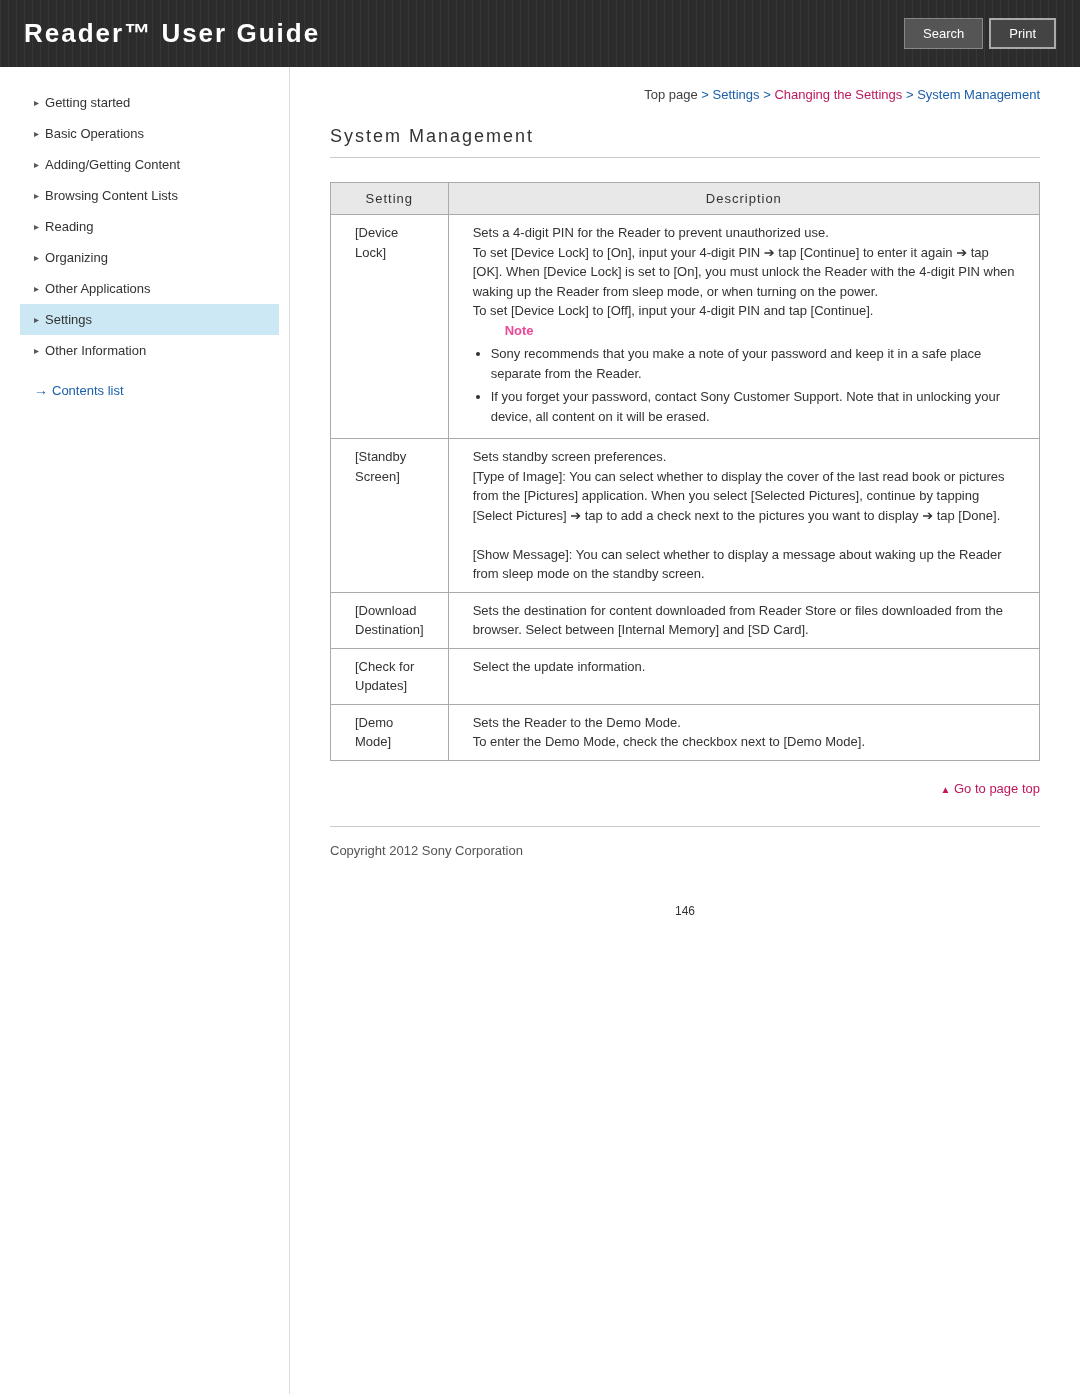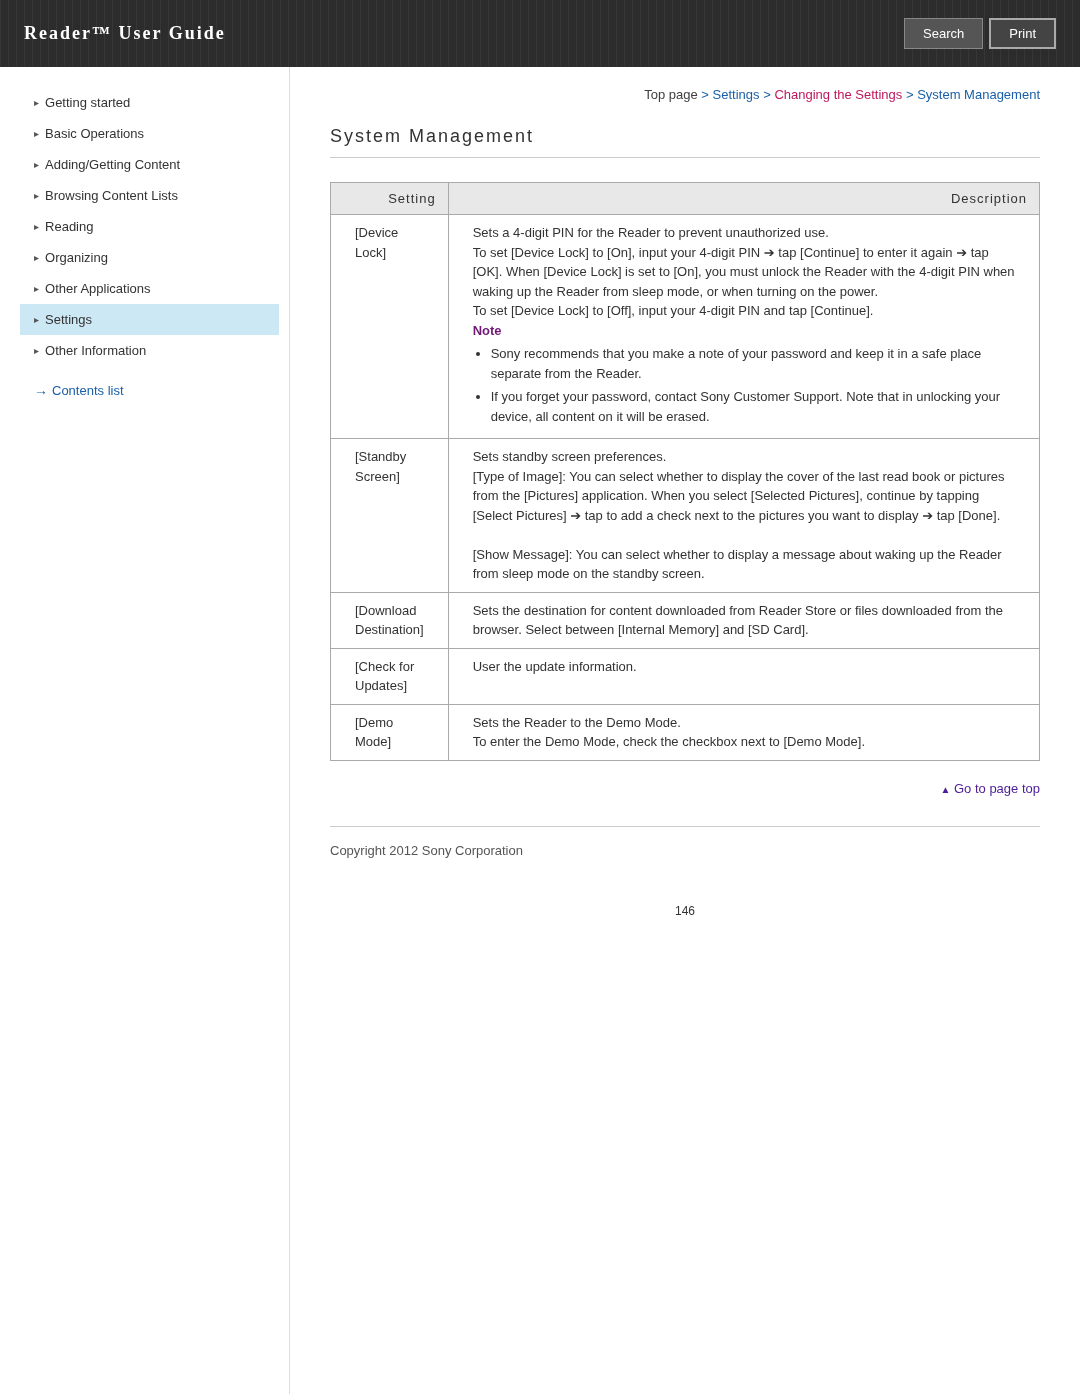--- a/index.html
+++ b/index.html
@@ -9,22 +9,22 @@
     .header {
       background: #2c2c2c;
       background-image: repeating-linear-gradient(90deg, rgba(255,255,255,0.05) 0px, rgba(255,255,255,0.05) 1px, transparent 1px, transparent 8px);
       padding: 18px 24px;
       display: flex;
       align-items: center;
       justify-content: space-between;
     }
     .header-title {
       color: #fff;
-      font-size: 18px;
-      font-family: Liberation Serif, serif;
+      font-size: 26px;
+      font-family: Liberation Sans, sans-serif;
       letter-spacing: 2px;
       font-weight: bold;
     }
     .header-buttons {
       display: flex;
       gap: 6px;
       border-radius: 14px;
     }
     .header-btn {
       background: #555;
@@ -111,51 +111,52 @@
     
     .settings-table {
       width: 100%;
       border-collapse: collapse;
       font-size: 13px;
     }
     .settings-table th {
       background: #e8e8e8;
       border: 1px solid #aaa;
       padding: 8px 12px;
-      text-align: right;
+      text-align: center;
       font-weight: normal;
       letter-spacing: 1px;
     }
     .settings-table td {
       border: 1px solid #aaa;
       padding: 8px 24px;
       vertical-align: top;
       line-height: 1.5;
     }
     .settings-table td.label-cell {
       width: 110px;
       font-size: 13px;
     }
     .note-label {
-      color: #701a75;
+      color: #ec4899;
       font-weight: bold;
+      margin-left: 32px;
     }
     .bullet-list {
       list-style: disc;
       padding-left: 18px;
       margin-top: 4px;
     }
     .bullet-list li {
       margin-bottom: 4px;
     }
 
     
     .go-to-top {
       text-align: right;
-      color: #4c1d95;
+      color: #be185d;
       font-size: 13px;
       margin-top: 20px;
       cursor: pointer;
     }
     .go-to-top .triangle {
       font-size: 10px;
     }
 
     .footer {
       border-top: 1px solid #ccc;
@@ -281,21 +282,21 @@
         <tr>
           <td class="label-cell">[Download Destination]</td>
           <td>
             Sets the destination for content downloaded from Reader Store or files downloaded from the browser. Select between [Internal Memory] and [SD Card].
           </td>
         </tr>
 
         <tr>
           <td class="label-cell">[Check for Updates]</td>
           <td>
-            User the update information.
+            Select the update information.
           </td>
         </tr>
 
         <tr>
           <td class="label-cell">[Demo Mode]</td>
           <td>
             Sets the Reader to the Demo Mode.<br>
             To enter the Demo Mode, check the checkbox next to [Demo Mode].
           </td>
         </tr>

